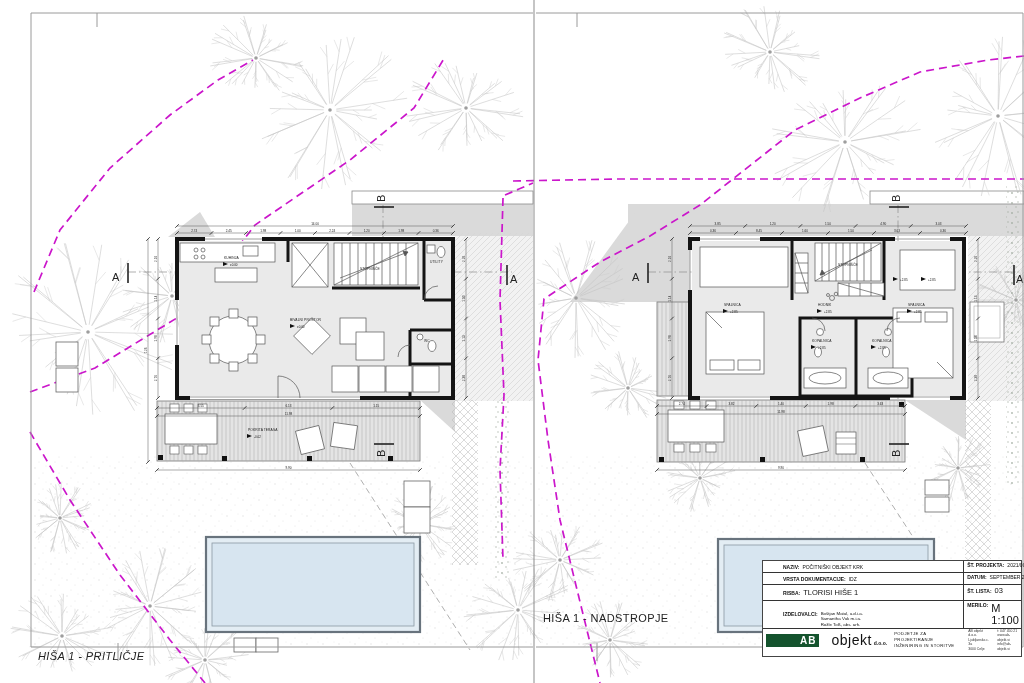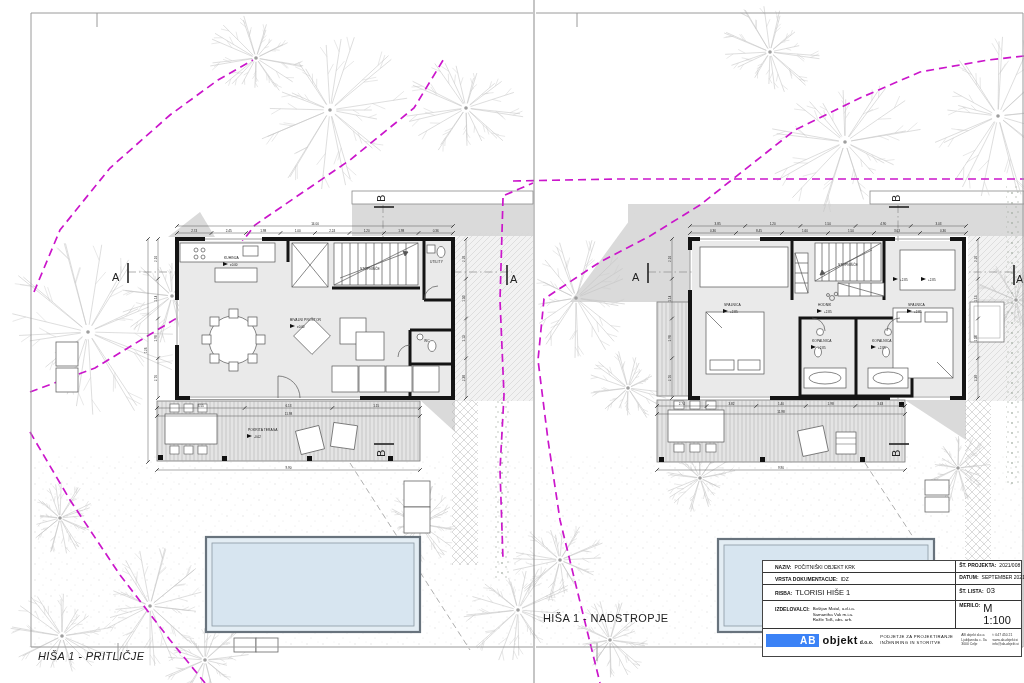--- a/index.html
+++ b/index.html
@@ -10,33 +10,33 @@
   .dmt{stroke:#222;stroke-width:.8;}
   .dmv{font-size:3.1px;fill:#222;}
   .roomlbl{font-size:3.3px;fill:#222;letter-spacing:.1px;}
   .lvl{font-size:3px;fill:#111;}
   .seclbl{font-size:11px;fill:#222;}
   .caption{position:absolute;font-size:11px;color:#222;letter-spacing:.4px;}
   
   .tb{position:absolute;left:762px;top:560px;width:258px;height:95px;background:#fff;
       border:1px solid #444;color:#111;}
   .tb .row{display:flex;border-bottom:1px solid #333;align-items:center;}
-  .tb .cl{flex:0 0 59%;display:flex;align-items:baseline;padding:1px 12px;box-sizing:border-box;}
+  .tb .cl{flex:0 0 59%;display:flex;align-items:baseline;padding:1px 12px;box-sizing:border-box;margin-left:8px;}
   .tb .cr{flex:1;display:flex;align-items:baseline;padding:1px 3px;box-sizing:border-box;
           border-left:1px solid #333;height:100%;margin-left:40px;}
   .tb .lab{font-weight:bold;font-size:5px;margin-right:3px;white-space:nowrap;}
   .tb .val{font-size:5px;white-space:nowrap;}
   .tb .big{font-size:7.5px;}
   .tb .merilo{font-size:11px;margin-left:auto;padding-right:6px;}
   .tb .names{font-size:4.4px;line-height:1.25;}
   .tb .contacts{font-size:3.4px;line-height:1.3;color:#333;}
   .logo{display:flex;align-items:center;padding:2px 3px;}
-  .logobar{background:#3b82f6;color:#fff;font-weight:bold;font-size:10px;
+  .logobar{background:#14532d;color:#fff;font-weight:bold;font-size:10px;
            padding:1px 3px 1px 34px;letter-spacing:1px;}
-  .logotxt{font-weight:bold;font-size:11px;margin-left:3px;letter-spacing:.5px;}
+  .logotxt{font-weight:normal;font-size:14px;margin-left:12px;letter-spacing:.5px;}
   .logosuf{font-weight:bold;font-size:5px;margin-left:2px;align-self:flex-end;margin-bottom:2px;}
   .desc{font-size:4.2px;line-height:1.35;letter-spacing:.4px;padding:0 4px;border-left:none;}
   .r5{display:flex;align-items:center;height:22px;}
 </style>
 </head>
 <body>
 
 <div id="stage">
 
 <svg width="1024" height="683" viewBox="0 0 1024 683">
@@ -2054,21 +2054,21 @@
   <div class="row" style="height:15px;">
     <div class="cl">
           <span class="lab">RISBA:</span>
       <span class="val big">TLORISI HIŠE 1</span>
         </div>
     <div class="cr">
           <span class="lab">ŠT. LISTA:</span>
       <span class="val big">03</span>
         </div>
   </div>
-  <div class="row" style="height:27px;">
+  <div class="row" style="height:27px;align-items:flex-end;">
     <div class="cl" style="align-items:flex-start;">
           <span class="lab">IZDELOVALCI:</span>
       <span class="names">
             <div>Boštjan Matul, u.d.i.a.</div>
             <div>Samantha Vuk m.i.a.</div>
             <div>Rožle Tolš, abs. arh.</div>
           </span>
         </div>
     <div class="cr" style="align-items:flex-start;">
           <span class="lab">MERILO:</span>

